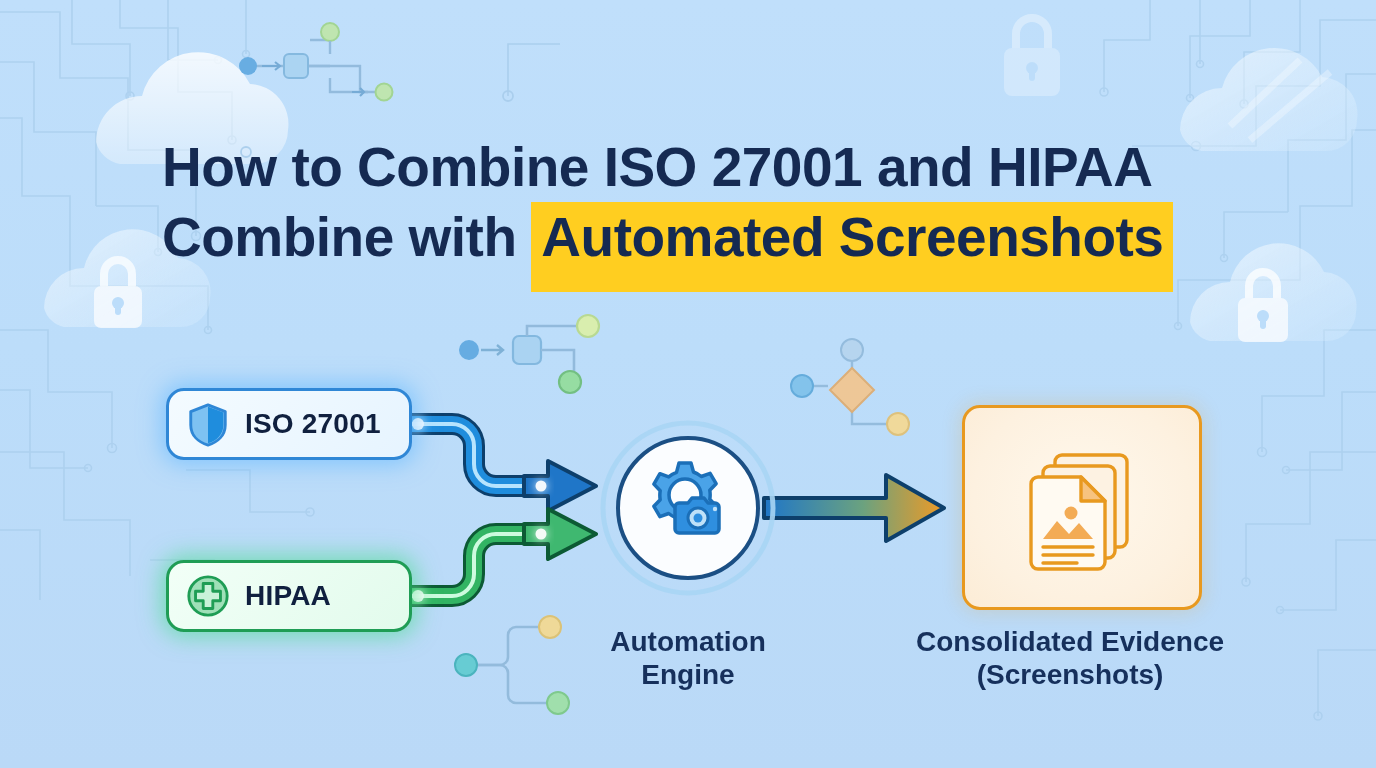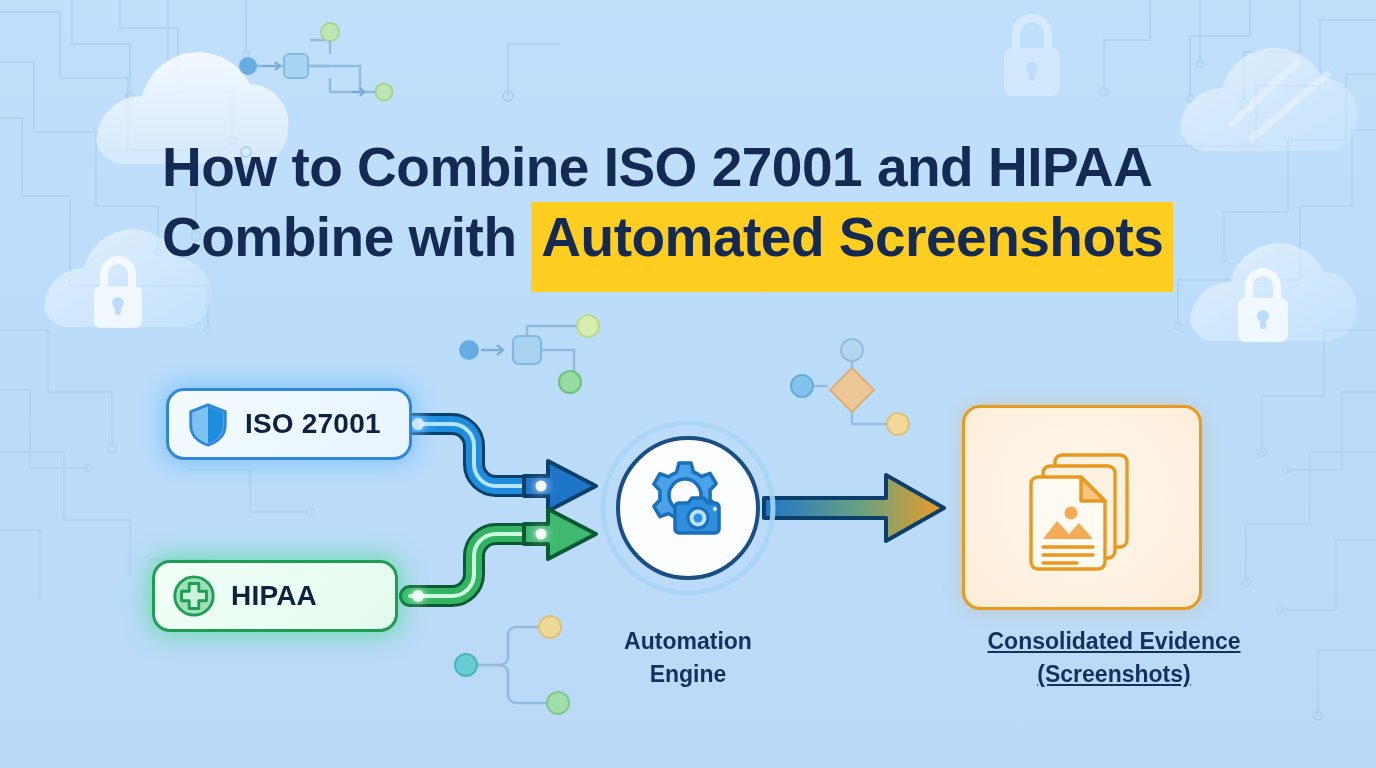--- a/index.html
+++ b/index.html
@@ -71,21 +71,21 @@
     left: 166px;
     top: 388px;
     width: 246px;
     height: 72px;
     border: 3px solid #2f87d6;
     background: linear-gradient(135deg, #f4fbff 0%, #e6f4ff 100%);
     box-shadow: 0 0 22px 5px rgba(88,180,255,0.55);
     padding-left: 16px;
   }
   #card-hipaa {
-    left: 152px;
+    left: 166px;
     top: 560px;
     width: 246px;
     height: 72px;
     border: 3px solid #1f9d55;
     background: linear-gradient(135deg, #f2fff7 0%, #e2fbec 100%);
     box-shadow: 0 0 22px 5px rgba(60,220,130,0.55);
     padding-left: 16px;
   }
   .card-icon {
     width: 46px;
@@ -118,36 +118,35 @@
     box-sizing: border-box;
     display: flex;
     align-items: center;
     justify-content: center;
   }
 
   
   .node-label {
     position: absolute;
     text-align: center;
-    font-size: 23px;
+    font-size: 28px;
     font-weight: bold;
     color: #16305c;
     line-height: 33px;
     white-space: pre-line;
   }
   #label-engine {
     left: 570px;
     top: 625px;
     width: 236px;
   }
   #label-evidence {
-    left: 944px;
+    left: 900px;
     top: 625px;
     width: 340px;
-    text-decoration: underline;
   }
 </style>
 </head>
 <body>
 
 <div id="stage">
 
   <svg class="bg-layer" width="1376" height="768" viewBox="0 0 1376 768" xmlns="http://www.w3.org/2000/svg">
     <defs>
       <linearGradient id="cloudGrad" x1="0" y1="0" x2="0" y2="1">

